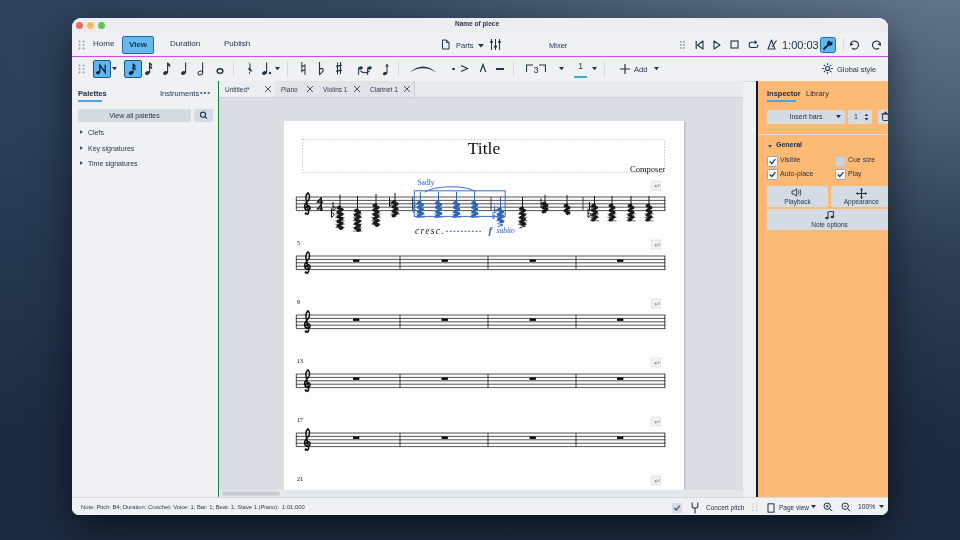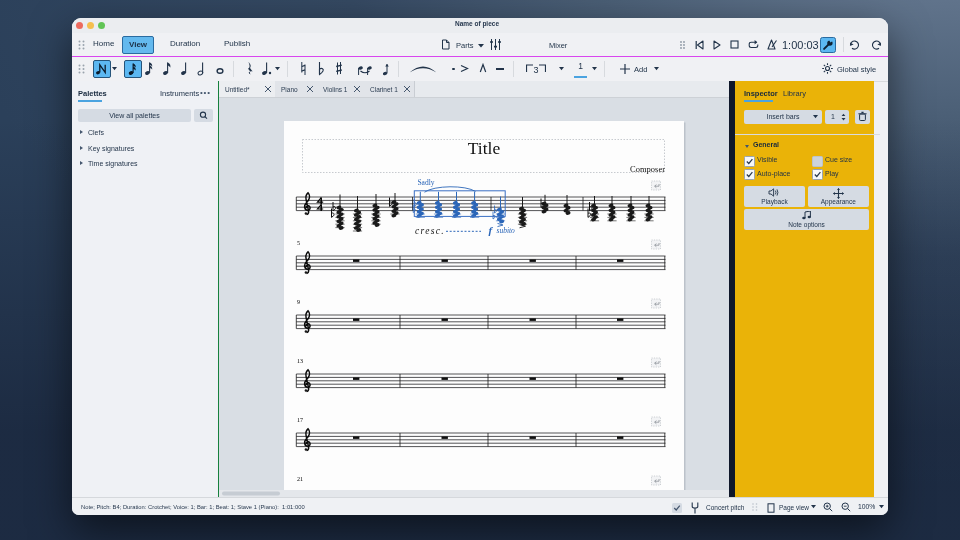--- a/index.html
+++ b/index.html
@@ -17,21 +17,21 @@
   #titletxt{position:absolute;top:2px;left:0;width:810px;text-align:center;font-size:6.5px;
     font-weight:bold;color:#27384e;}
   
   #row1{position:absolute;left:0;top:15px;width:100%;height:23px;background:#f0f1f4;border-bottom:2px solid #d946ef;}
   #row2{position:absolute;left:0;top:39px;width:100%;height:24px;background:#f0f1f4;border-bottom:1px solid #d8dadd;}
   .navtab{position:absolute;top:3px;height:16px;line-height:16px;font-size:8px;color:#1c2f45;padding:0 6px;}
   #scoretab{background:#64b9ee;border:1px solid #2a6ba0;border-radius:2px;font-weight:bold;}
   .t7{font-size:7.5px;color:#1c2f45;}
   
   #leftpanel{position:absolute;left:0;top:63px;width:147px;height:416px;background:#eff1f5;border-right:1px solid #15803d;box-sizing:border-box;}
-  #rightpanel{position:absolute;left:657px;top:63px;width:145px;height:416px;background:#eab308;border-left:6px solid #0f172a;box-sizing:border-box;}
+  #rightpanel{position:absolute;left:684px;top:63px;width:145px;height:416px;background:#fdba74;border-left:2px solid #0f172a;box-sizing:border-box;}
   #center{position:absolute;left:147px;top:63px;width:524px;height:416px;background:#d9dee4;}
   #tabbar{position:absolute;left:0;top:0;width:524px;height:17px;background:#e7eaee;border-bottom:1px solid #cdd1d6;box-sizing:border-box;}
   .doctab{position:absolute;top:0;height:16px;border-right:1px solid #c9cdd3;font-size:6.5px;color:#2a3b50;background:#e1e4e9;}
   .doctab span{position:absolute;top:5px;left:6px;}
   .tabx{position:absolute;top:4px;right:4px;width:8px;height:8px;}
   
   .btn{background:#d5dbe3;border-radius:2px;color:#1f3147;}
   .chk{position:absolute;width:9px;height:9px;border-radius:1.5px;}
   .chk.on{background:#f6f8fa;border:1px solid #9aa5b1;}
   .chk.off{background:#ccd3db;border:1px solid #bcc4cd;}

